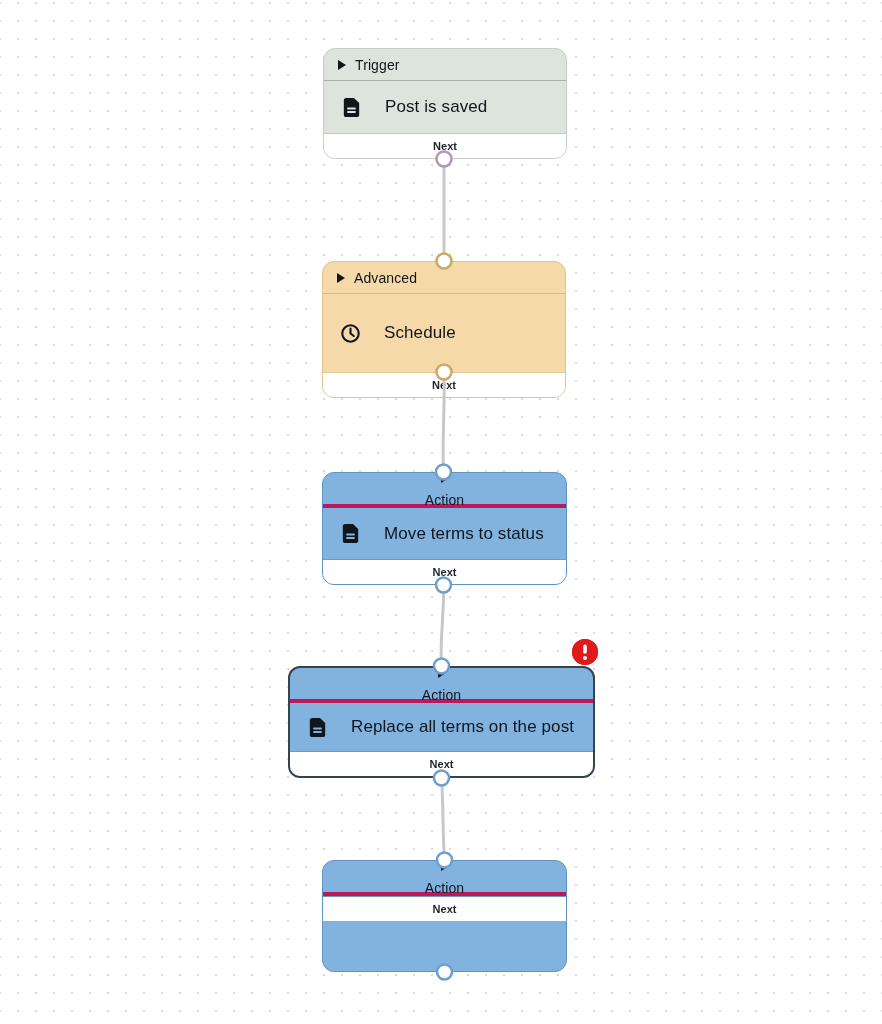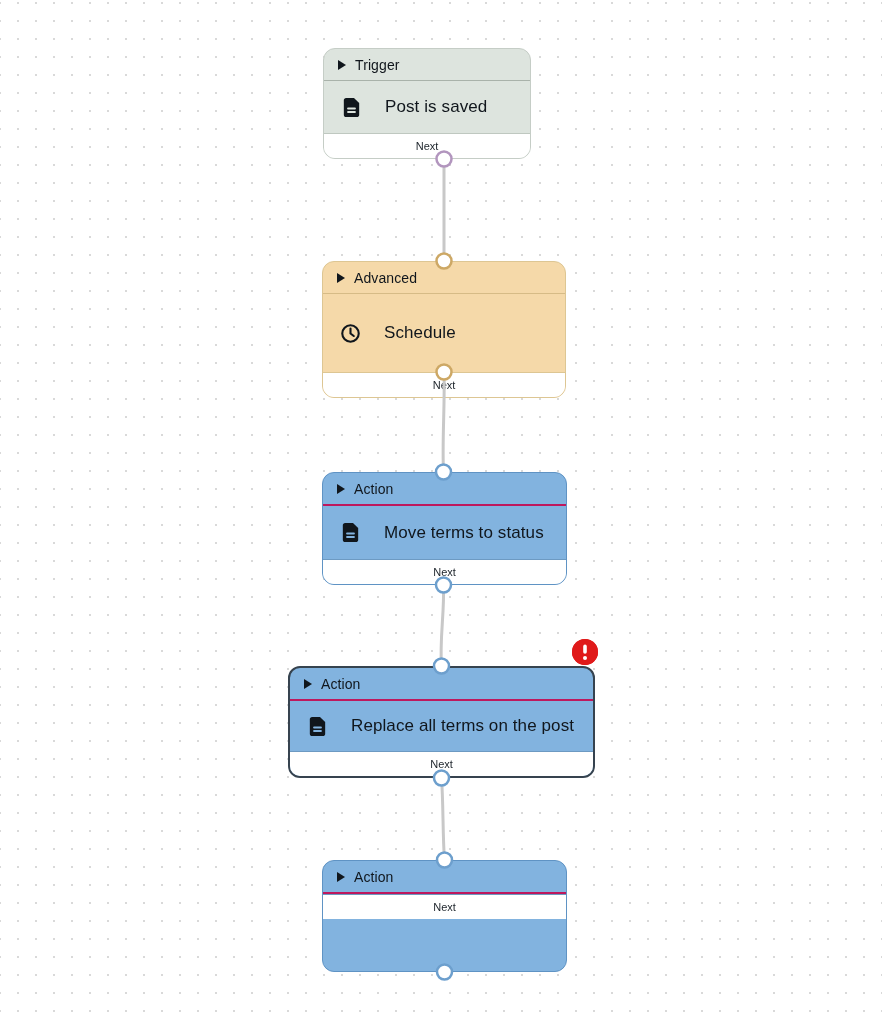--- a/index.html
+++ b/index.html
@@ -17,36 +17,36 @@
   .wire-layer path{pointer-events:none;}
   .node{
     position:absolute;
     display:flex;flex-direction:column;
     border-radius:12px;
     box-sizing:border-box;
     overflow:hidden;
     z-index:2;
     color:#10161c;
   }
-  .n1{left:323px;top:48px;width:208px;height:111px;}
+  .n1{left:323px;top:48px;width:244px;height:111px;}
   .n2{left:322px;top:261px;width:244px;height:137px;}
   .n3{left:322px;top:472px;width:245px;height:113px;}
   .n4{left:288px;top:666px;width:307px;height:112px;}
   .n5{left:322px;top:860px;width:245px;height:112px;}
 
   .cat-trigger{background:#dde4de;border:1px solid #c5cdc6;}
   .cat-trigger .node-header{border-bottom:1px solid #a9b2aa;}
   .cat-trigger .node-footer{border-top:1px solid #bfc8c0;}
 
   .cat-advanced{background:#f5d9a9;border:1px solid #ddc693;}
   .cat-advanced .node-header{border-bottom:1px solid #d6bb86;}
   .cat-advanced .node-footer{border-top:1px solid #ddc693;}
 
   .cat-action{background:#82b3df;border:1px solid #5f93c4;}
-  .cat-action .node-header{border-bottom:2px solid #be185d;}
+  .cat-action .node-header{border-bottom:4px solid #be185d;flex-direction:column;}
   .cat-action .node-footer{border-top:1px solid #6d9ac2;}
 
   .n4.cat-action{border:2px solid #36434f;}
 
   .node-header{
     height:31px;flex:0 0 31px;
     display:flex;align-items:center;
     padding:0 14px;gap:9px;
     font-size:14px;font-weight:500;letter-spacing:.1px;
   }
@@ -60,21 +60,21 @@
     flex:1 1 auto;
     display:flex;align-items:center;
     padding:0 15px;gap:22px;
     font-size:17px;font-weight:400;letter-spacing:.1px;
   }
   .node-body .icon{display:flex;align-items:center;justify-content:center;width:24px;height:24px;}
   .node-footer{
     flex:0 0 24px;height:24px;
     background:#ffffff;
     display:flex;align-items:center;justify-content:center;
-    font-size:11px;font-weight:400;color:#1c232a;
+    font-size:11px;font-weight:700;color:#1c232a;
   }
   .error-badge{
     position:absolute;left:572px;top:639px;width:26px;height:26px;
     z-index:5;border-radius:50%;
     background:#e01a1a;
     display:flex;align-items:center;justify-content:center;
   }
   .error-badge svg{display:block;}
 </style>
 </head>

